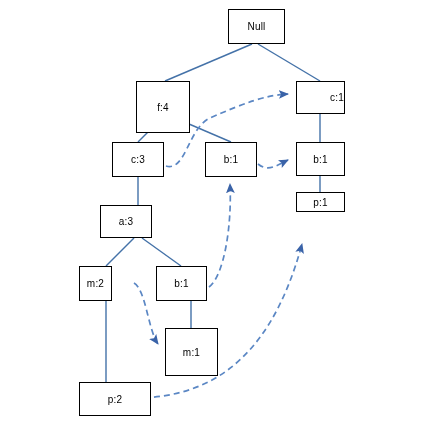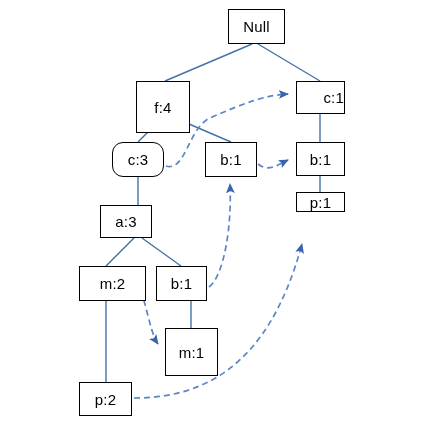--- a/index.html
+++ b/index.html
@@ -24,21 +24,21 @@
   }
   .node {
     position: absolute;
     box-sizing: border-box;
     border: 1.6px solid #000000;
     background: #ffffff;
     display: flex;
     align-items: center;
     justify-content: center;
     font-family: "Liberation Sans", sans-serif;
-    font-size: 15px;
+    font-size: 10px;
     color: #000000;
     letter-spacing: 0.2px;
     z-index: 5;
   }
 </style>
 </head>
 <body>
 
 <div id="canvas">
 
@@ -73,42 +73,42 @@
   <div id="nodes-layer">
       <div class="node" style="left: 228px; top: 9px; width: 57px; height: 35px;">
         <span>Null</span>
       </div>
       <div class="node" style="left: 136px; top: 81px; width: 54px; height: 52px;">
         <span>f:4</span>
       </div>
       <div class="node" style="left: 296px; top: 81px; width: 49px; height: 33px; justify-content: flex-end;">
         <span>c:1</span>
       </div>
-      <div class="node" style="left: 112px; top: 142px; width: 52px; height: 35px; border-radius: 11px;">
+      <div class="node" style="left: 112px; top: 142px; width: 52px; height: 35px;">
         <span>c:3</span>
       </div>
       <div class="node" style="left: 205px; top: 142px; width: 52px; height: 35px;">
         <span>b:1</span>
       </div>
       <div class="node" style="left: 296px; top: 142px; width: 49px; height: 34px;">
         <span>b:1</span>
       </div>
       <div class="node" style="left: 100px; top: 205px; width: 52px; height: 33px;">
         <span>a:3</span>
       </div>
       <div class="node" style="left: 296px; top: 192px; width: 49px; height: 20px;">
         <span>p:1</span>
       </div>
-      <div class="node" style="left: 79px; top: 266px; width: 67px; height: 35px;">
+      <div class="node" style="left: 79px; top: 266px; width: 33px; height: 35px;">
         <span>m:2</span>
       </div>
       <div class="node" style="left: 156px; top: 266px; width: 51px; height: 35px;">
         <span>b:1</span>
       </div>
       <div class="node" style="left: 165px; top: 328px; width: 53px; height: 48px;">
         <span>m:1</span>
       </div>
-      <div class="node" style="left: 79px; top: 382px; width: 53px; height: 34px;">
+      <div class="node" style="left: 79px; top: 382px; width: 72px; height: 34px;">
         <span>p:2</span>
       </div>
     </div>
 
 </div>
 
 </body></html>

